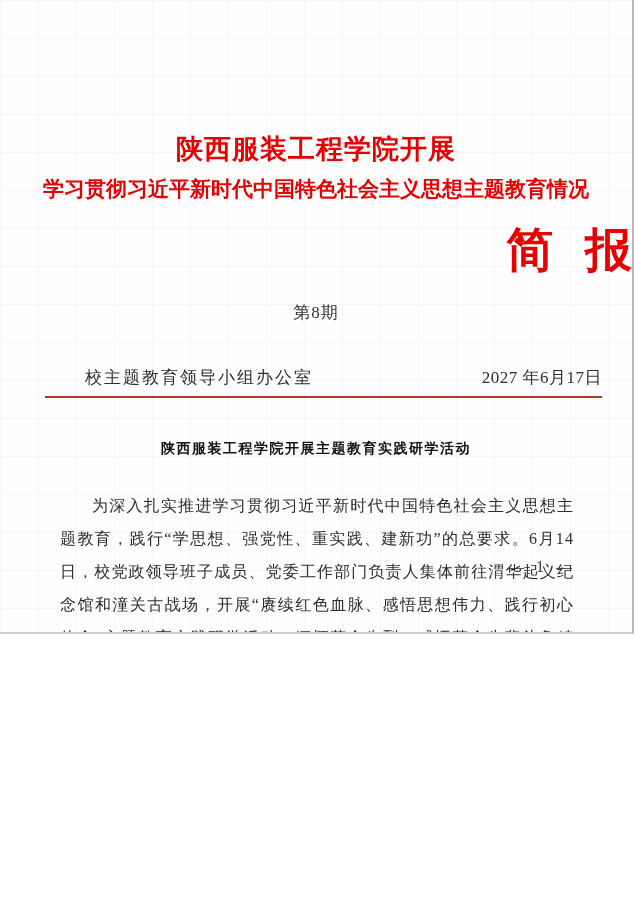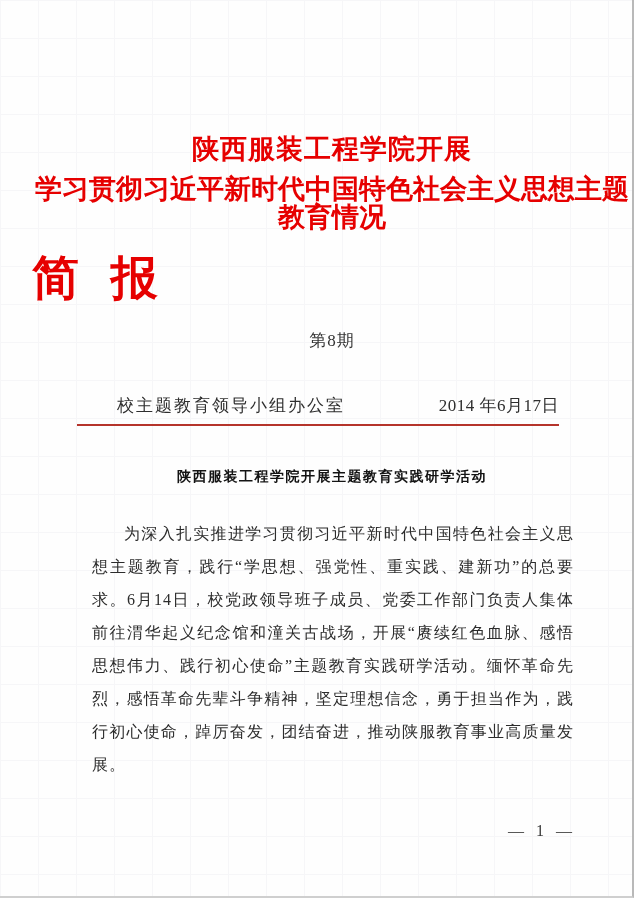--- a/index.html
+++ b/index.html
@@ -3,79 +3,78 @@
 <meta charset="utf-8">
 <style>
   html, body {
     margin: 0;
     padding: 0;
     background: #ffffff;
   }
   .page {
     position: relative;
     width: 634px;
-    height: 898px;
+    height: 634px;
     margin: 0;
     overflow: hidden;
     background-color: #fefefe;
     
     background-image:
       linear-gradient(#f6f6f8 1px, transparent 1px),
       linear-gradient(90deg, #f6f6f8 1px, transparent 1px);
     background-size: 38px 38px;
     border-right: 2px solid #b9b9b9;
     border-bottom: 2px solid #cfcfcf;
     box-sizing: border-box;
     font-family: "Liberation Serif", serif;
     color: #262626;
-    padding-left: 32px;
   }
 
   .title-line1 {
     margin: 0;
     padding-top: 132px;
     text-align: center;
     font-size: 27px;
     font-weight: bold;
     color: #e60000;
     letter-spacing: 1px;
     line-height: 34px;
   }
   .title-line2 {
     margin: 0;
     margin-top: 9px;
     text-align: center;
-    font-size: 27px;
+    font-size: 21px;
     font-weight: bold;
     color: #e60000;
     letter-spacing: 0;
     line-height: 28px;
   }
   .masthead {
     margin: 0;
     margin-top: 20px;
-    text-align: left;
+    text-align: right;
     font-size: 47px;
     font-weight: 900;
     color: #e60000;
     word-spacing: 20px;
     line-height: 54px;
   }
   .issue {
     margin: 16px;
     margin-top: 25px;
     text-align: center;
     font-size: 17px;
     color: #333333;
     letter-spacing: 1px;
     line-height: 22px;
   }
 
   .meta-row {
-    margin: 42px 73px 0 45px;
+    margin: 42px 30px 0 45px;
     padding-bottom: 7px;
     border-bottom: 2px solid #b5342b;
     display: flex;
     justify-content: space-between;
     align-items: flex-end;
     font-size: 17px;
     color: #2e2e2e;
   }
   .meta-issuer {
     padding-left: 40px;
@@ -123,21 +122,21 @@
   <div class="title-line1">陕西服装工程学院开展</div>
 
   <div class="title-line2">学习贯彻习近平新时代中国特色社会主义思想主题教育情况</div>
 
   <div class="masthead">简 报</div>
 
   <div class="issue">第8期</div>
 
   <div class="meta-row">
     <span class="meta-issuer">校主题教育领导小组办公室</span>
-    <span class="meta-date">2014 年6月17日</span>
+    <span class="meta-date">2027 年6月17日</span>
   </div>
 
   <div class="article-title">陕西服装工程学院开展主题教育实践研学活动</div>
 
   <p class="article-body">为深入扎实推进学习贯彻习近平新时代中国特色社会主义思想主题教育，践行“学思想、强党性、重实践、建新功”的总要求。6月14日，校党政领导班子成员、党委工作部门负责人集体前往渭华起义纪念馆和潼关古战场，开展“赓续红色血脉、感悟思想伟力、践行初心使命”主题教育实践研学活动。缅怀革命先烈，感悟革命先辈斗争精神，坚定理想信念，勇于担当作为，践行初心使命，踔厉奋发，团结奋进，推动陕服教育事业高质量发展。</p>
 
   <div class="page-number">— 1 —</div>
 
 </div>
 

